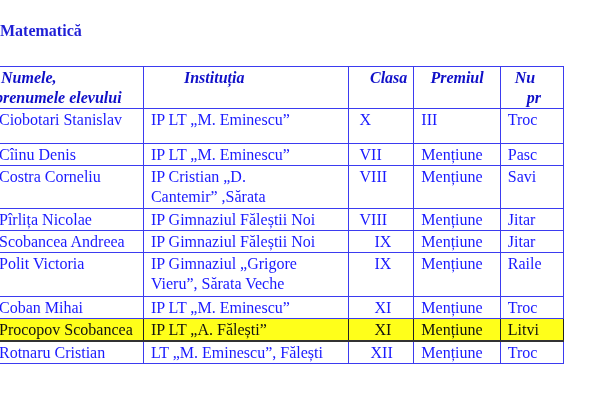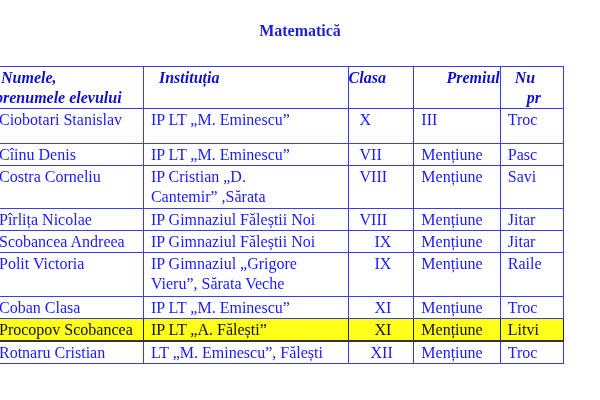--- a/index.html
+++ b/index.html
@@ -13,21 +13,20 @@
       overflow: hidden;
       position: relative;
       font-family: "Liberation Serif", "DejaVu Serif", serif;
       color: #1a1aff;
     }
     .title {
       position: absolute;
       left: 0;
       width: 600px;
       top: 22px;
-      text-align: center;
       font-weight: bold;
       font-size: 16px;
       color: #1f1fd6;
     }
     .tbl {
       position: absolute;
       top: 66px;
       left: -36px;
       border-collapse: collapse;
       table-layout: fixed;
@@ -43,22 +42,22 @@
       color: #1a1aff;
       font-weight: normal;
     }
     .tbl th {
       font-weight: bold;
       font-style: italic;
       color: #1010c8;
       text-align: left;
       padding-top: 1px;
     }
-    .tbl th.center { text-align: right; padding-left: 0; }
-    .tbl th.indent { padding-left: 15px; }
+    .tbl th.center { text-align: center; padding-left: 0; }
+    .tbl th.indent { padding-left: 40px; }
     .tbl td.cls { padding-left: 11px; }
     .tbl td.cls-center { padding-left: 26px; font-family: Liberation Serif, serif; }
     .tbl tr.hl td {
       background: #ffff1a;
       color: #111111;
       border-top: 1.5px solid #3b3bf0;
       border-left-color: #222222;
       border-right-color: #222222;
       border-bottom: 2px solid #333333;
       box-shadow: 0 2px 2px rgba(0,0,0,0.35);
@@ -82,21 +81,21 @@
       <col class="c3">
       <col class="c4">
   </colgroup>
   <tbody>
       <tr style="height:42px">
     <th style="padding-left:36px">
       <div>Numele,</div>
       <div style="margin-left:-6px">prenumele elevului</div>
     </th>
     <th class="indent">Instituția</th>
-    <th class="center" style="text-align:left;padding-right:6px">Clasa</th>
+    <th class="center" style="text-align:right;padding-right:6px">Clasa</th>
     <th class="center">Premiul</th>
     <th style="padding-left:14px">
       <div>Nu</div>
       <div style="padding-left:12px">pr</div>
     </th>
   </tr>
 
   <tr style="height:35px">
     <td style="padding-left:34px"><span>Ciobotari Stanislav</span></td>
     <td>IP LT „M. Eminescu”</td>
@@ -145,21 +144,21 @@
     <td>
       <div>IP Gimnaziul „Grigore</div>
       <div>Vieru”, Sărata Veche</div>
     </td>
     <td class="cls-center">IX</td>
     <td>Mențiune</td>
     <td>Raile</td>
   </tr>
 
   <tr style="height:22px">
-    <td style="padding-left:34px"><span>Coban Clasa</span></td>
+    <td style="padding-left:34px"><span>Coban Mihai</span></td>
     <td>IP LT „M. Eminescu”</td>
     <td class="cls-center">XI</td>
     <td>Mențiune</td>
     <td>Troc</td>
   </tr>
 
   <tr class="hl" style="height:22px">
     <td style="padding-left:34px"><span>Procopov Scobancea</span></td>
     <td>IP LT „A. Fălești”</td>
     <td class="cls-center">XI</td>

